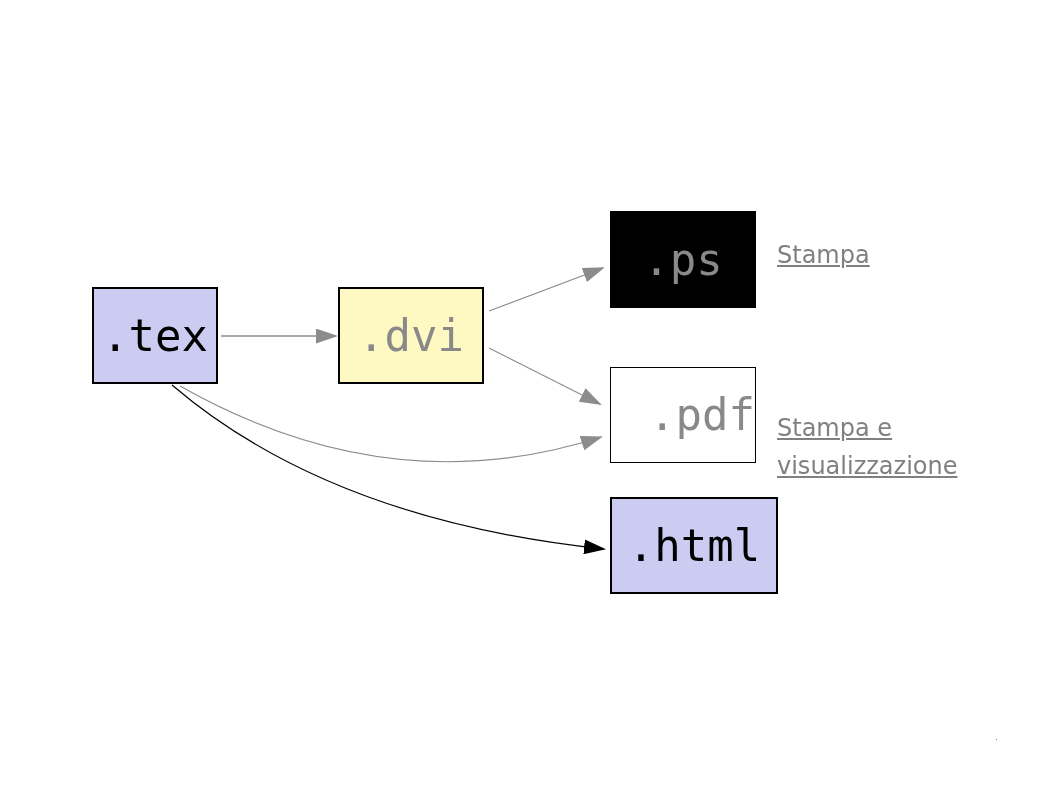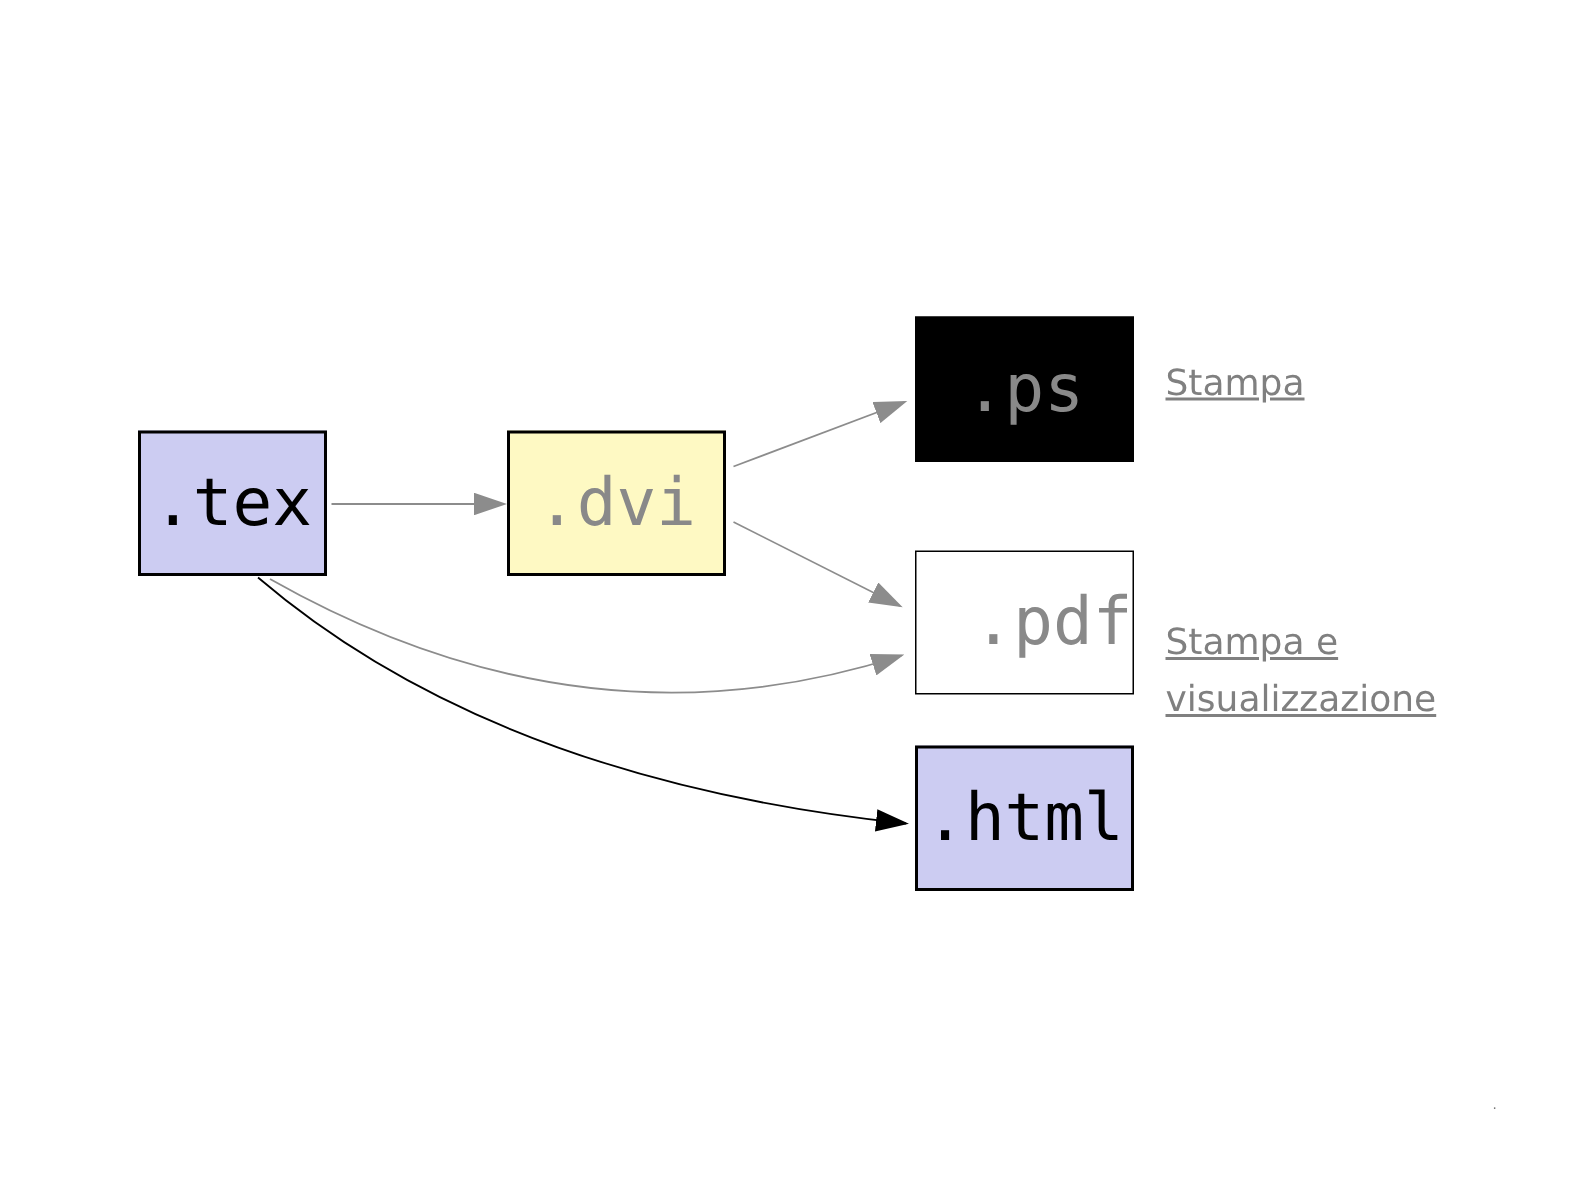--- a/index.html
+++ b/index.html
@@ -28,21 +28,21 @@
   .node .node-label {
     font-family: "DejaVu Sans Mono", "Liberation Mono", monospace;
     font-size: 44px;
     line-height: 1;
     white-space: nowrap;
   }
   .node-tex  { left: 72px;  top: 287px; width: 126px; height: 97px; margin-left: 20px; }
   .node-dvi  { left: 338px; top: 287px; width: 146px; height: 97px; }
   .node-ps   { left: 610px; top: 211px; width: 146px; height: 97px; border-width: 1.5px; }
   .node-pdf  { left: 610px; top: 367px; width: 146px; height: 96px; border-width: 1.5px; }
-  .node-html { left: 610px; top: 497px; width: 146px; height: 97px; }
+  .node-html { left: 610px; top: 497px; width: 168px; height: 97px; }
   .annotation {
     position: absolute;
     font-size: 24px;
     line-height: 38px;
     color: #808080;
     white-space: nowrap;
     text-decoration: underline;
   }
   .annotation span { display: block; }
   .annotation-ps  { left: 777px; top: 236px; }

